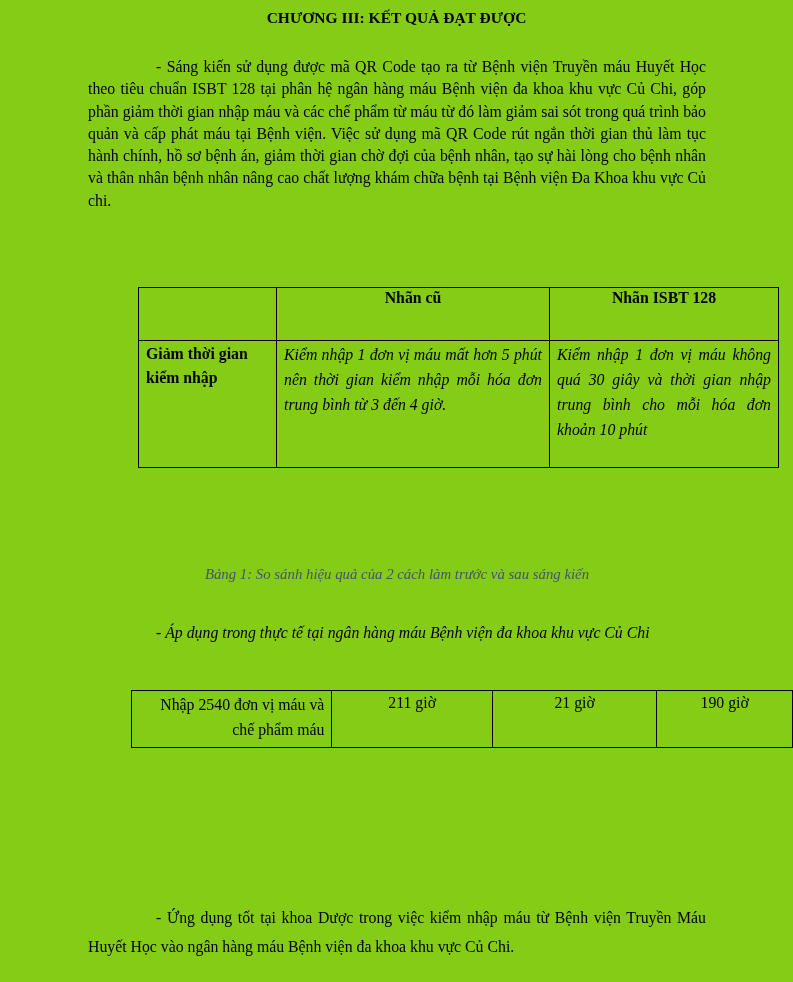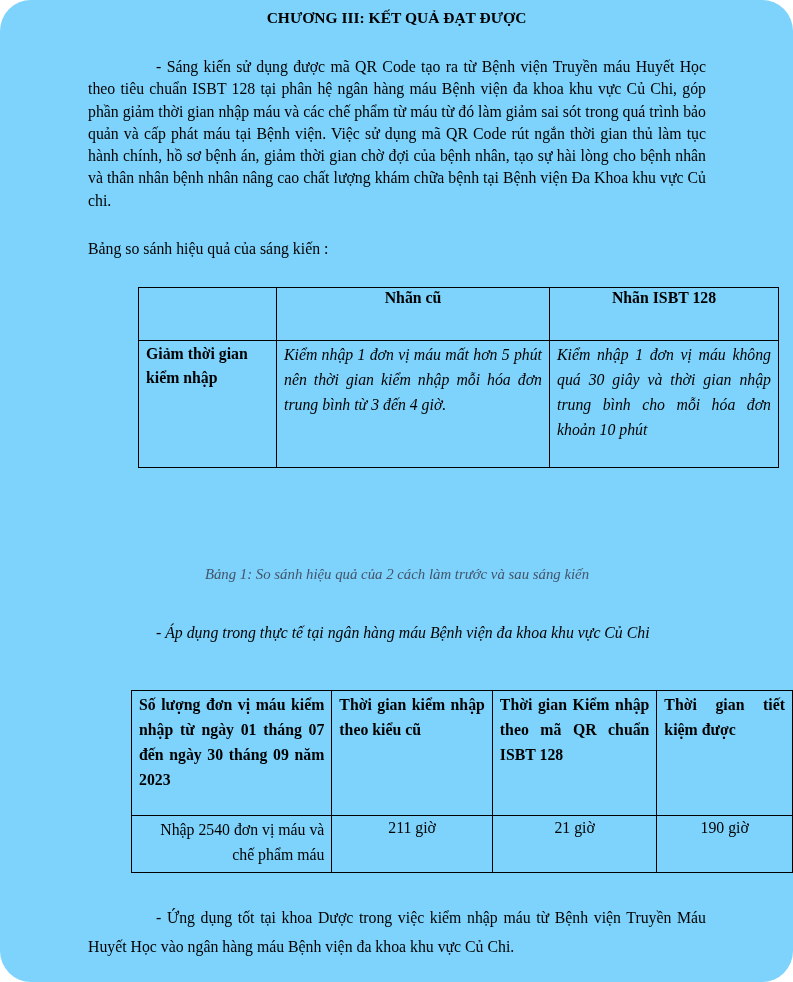--- a/index.html
+++ b/index.html
@@ -1,23 +1,22 @@
 <!DOCTYPE html>
 <html><head>
 <meta charset="utf-8">
 <style>
   html,body{margin:0;padding:0;background:#ffffff;}
   .page{
     position:relative;
     width:793px;height:982px;
-    background:#7dd3fc;
+    background:#84cc16;
     font-family:"Liberation Serif", serif;
     color:#000000;
     overflow:hidden;
-    border-radius:31px;
   }
   .title{
     position:absolute;top:9px;left:0;width:100%;
     margin:0;text-align:center;
     font-size:15.5px;font-weight:bold;
   }
   .para{
     position:absolute;left:88px;width:618px;
     margin:0;text-align:justify;
     font-size:15.8px;line-height:22.3px;
@@ -66,21 +65,20 @@
 </style>
 </head>
 <body>
 
 <div class="page">
 
   <h1 class="title">CHƯƠNG III: KẾT QUẢ ĐẠT ĐƯỢC</h1>
 
   <p class="para p1">- Sáng kiến sử dụng được mã QR Code tạo ra từ Bệnh viện Truyền máu Huyết Học theo tiêu chuẩn ISBT 128 tại phân hệ ngân hàng máu Bệnh viện đa khoa khu vực Củ Chi, góp phần giảm thời gian nhập máu và các chế phẩm từ máu từ đó làm giảm sai sót trong quá trình bảo quản và cấp phát máu tại Bệnh viện. Việc sử dụng mã QR Code rút ngắn thời gian thủ làm tục hành chính, hồ sơ bệnh án, giảm thời gian chờ đợi của bệnh nhân, tạo sự hài lòng cho bệnh nhân và thân nhân bệnh nhân nâng cao chất lượng khám chữa bệnh tại Bệnh viện Đa Khoa khu vực Củ chi.</p>
 
-  <p class="para p2">Bảng so sánh hiệu quả của sáng kiến :</p>
 
   <table class="table1">
     <tbody>
       <tr class="rh">
         <td class="c1 head"></td>
         <td class="c2 head">Nhãn cũ</td>
         <td class="c3 head">Nhãn ISBT 128</td>
       </tr>
       <tr class="r2">
         <td class="c1 label">Giảm thời gian kiểm nhập</td>
@@ -89,26 +87,20 @@
       </tr>
     </tbody>
   </table>
 
   <div class="caption" style="color: rgb(68, 84, 106);">Bảng 1: So sánh hiệu quả của 2 cách làm trước và sau sáng kiến</div>
 
   <p class="para p3">- Áp dụng trong thực tế tại ngân hàng máu Bệnh viện đa khoa khu vực Củ Chi</p>
 
   <table class="table2">
     <tbody>
-      <tr class="rh">
-        <td class="c1 head">Số lượng đơn vị máu kiểm nhập từ ngày 01 tháng 07 đến ngày 30 tháng 09 năm 2023</td>
-        <td class="c2 head">Thời gian kiểm nhập theo kiểu cũ</td>
-        <td class="c3 head">Thời gian Kiểm nhập theo mã QR chuẩn ISBT 128</td>
-        <td class="c4 head">Thời gian tiết kiệm được</td>
-      </tr>
       <tr class="rd">
         <td class="c1 cell-left">Nhập 2540 đơn vị máu và chế phẩm máu</td>
         <td class="c2 cell-center">211 giờ</td>
         <td class="c3 cell-center">21 giờ</td>
         <td class="c4 cell-center">190 giờ</td>
       </tr>
     </tbody>
   </table>
 
   <p class="para p4">- Ứng dụng tốt tại khoa Dược trong việc kiểm nhập máu từ Bệnh viện Truyền Máu Huyết Học vào ngân hàng máu Bệnh viện đa khoa khu vực Củ Chi.</p>

